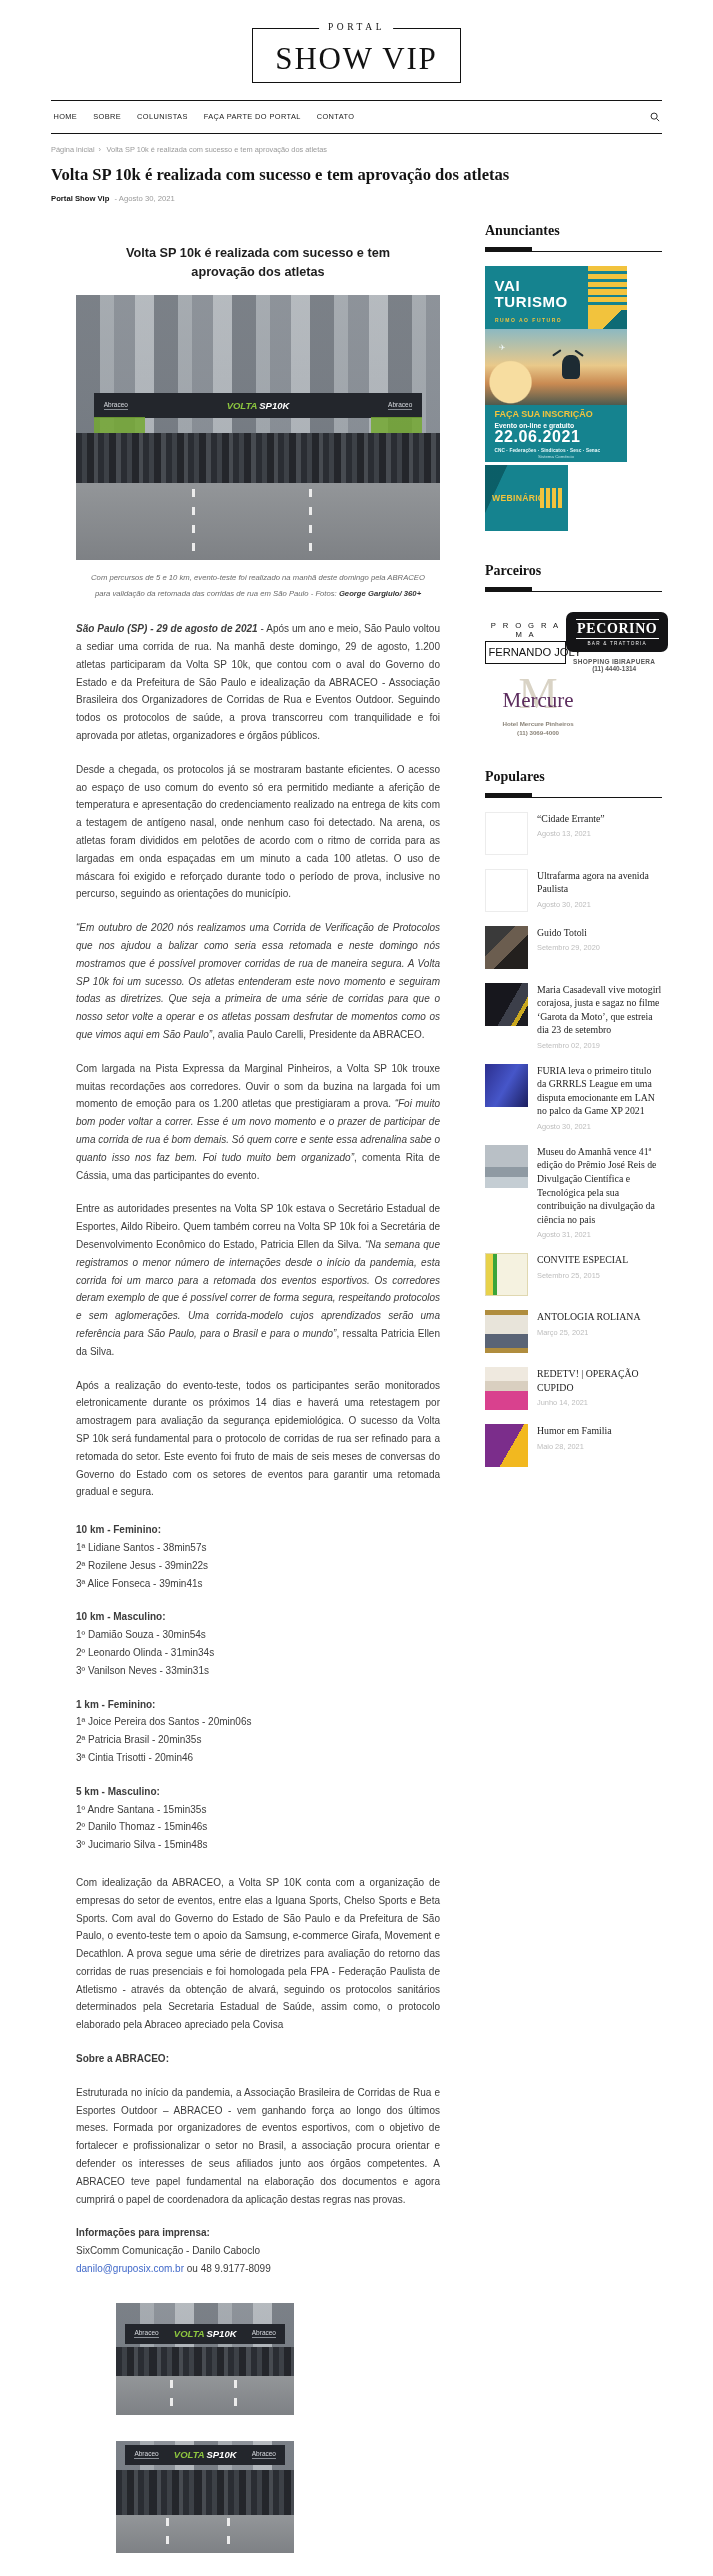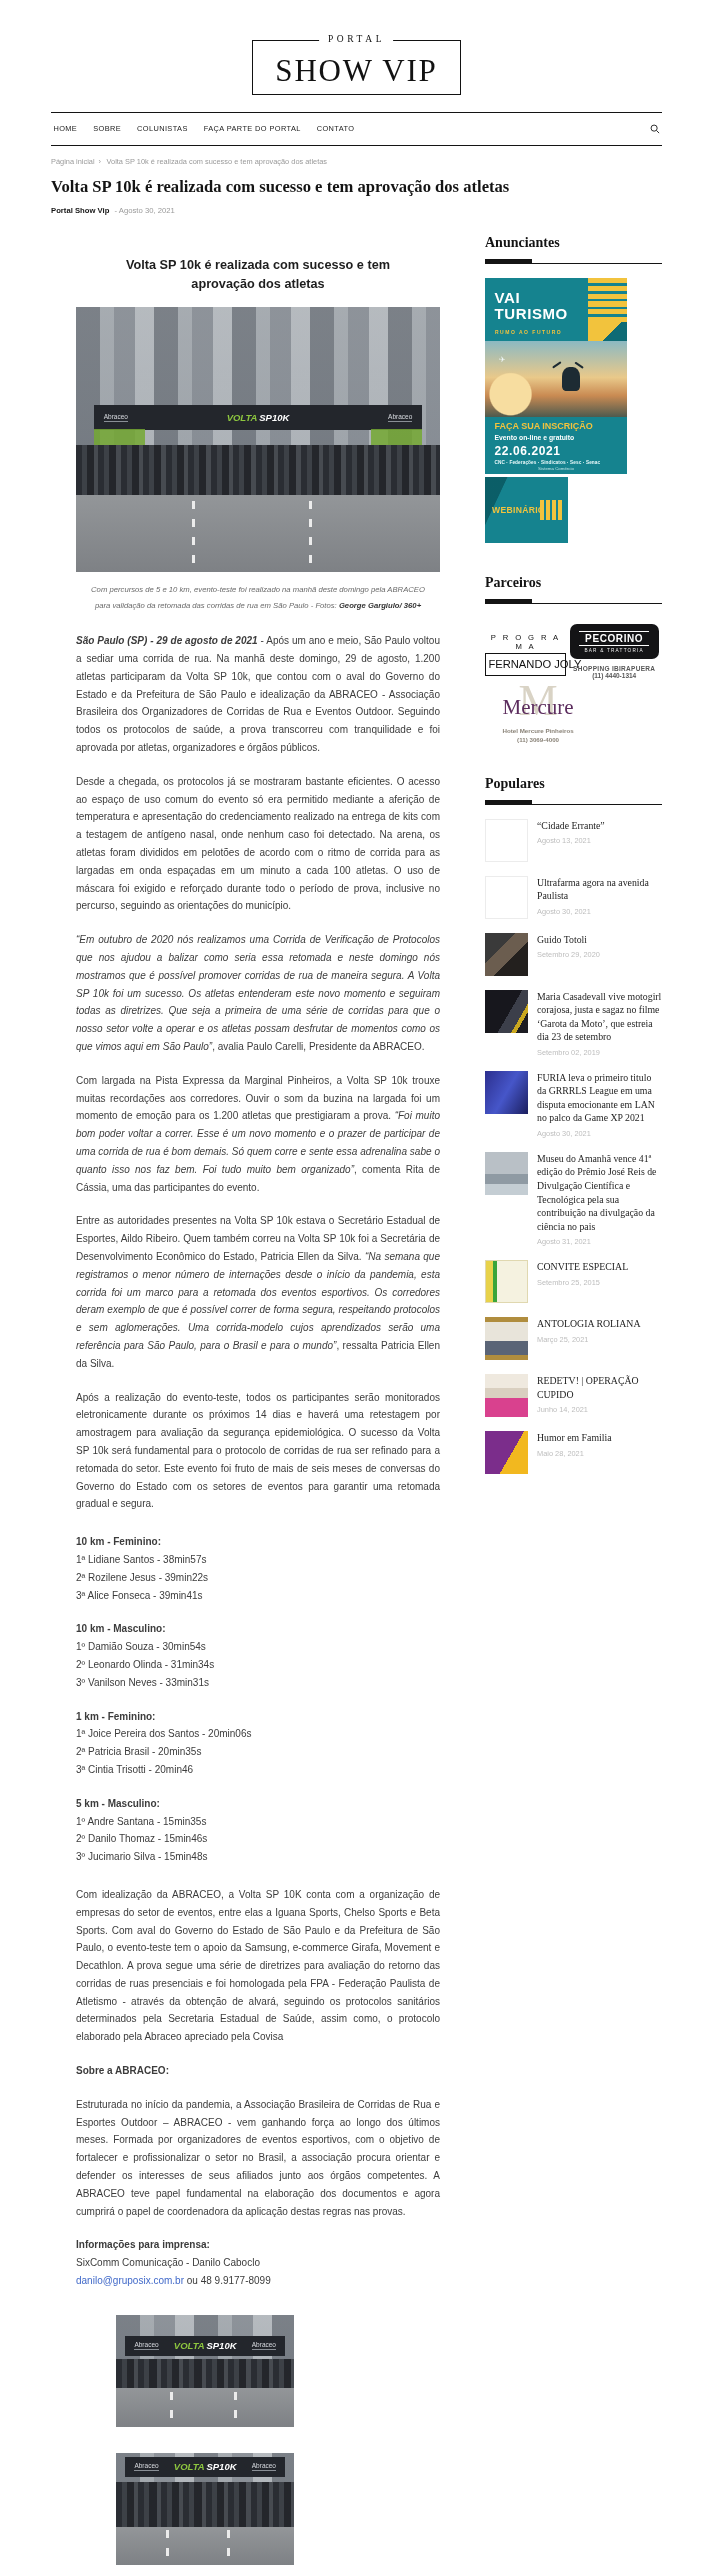--- a/index.html
+++ b/index.html
@@ -3,21 +3,21 @@
 <meta charset="utf-8">
 <style>
   * { box-sizing: border-box; }
   html,body { margin:0; padding:0; background:#fff; }
   body { font-family:"Liberation Sans", sans-serif; color:#3c3c3c; width:713px; }
   a { text-decoration:none; color:inherit; }
 
   .page { width:611px; margin:0 auto; padding-bottom:4.7px; }
 
   
-  .masthead { text-align:center; padding-top:11px;margin-top:22px; }
+  .masthead { text-align:center; padding-top:21px; }
   .logo-box { display:inline-block; position:relative; border:1.8px solid #121212; padding:14px 22.5px 8.3px; min-width:178px; margin-top:7px; }
   .logo-top { position:absolute; top:-7px; left:50%; transform:translateX(-50%); background:#fff; padding:0 8.3px;
               font-family:"Liberation Serif", serif; font-size:9.5px; letter-spacing:3.6px; color:#121212; white-space:nowrap; }
   .logo-main { font-family:"Liberation Serif", serif; font-size:31px; letter-spacing:1.8px; color:#121212; line-height:1; }
 
   
   nav { margin-top:16.6px; border-top:0.6px solid #141414; border-bottom:0.6px solid #141414;
         height:34px; display:flex; align-items:center; padding:0 2.4px; }
   .nav-link { font-size:7.4px; letter-spacing:0.4px; color:#1a1a1a; margin-right:16px; }
   .nav-search { margin-left:auto; display:flex; align-items:center; cursor:pointer; }
@@ -139,39 +139,39 @@
   .vai-photo { position:absolute; left:0; right:0; top:63px; height:76px;
       background:radial-gradient(circle at 18% 70%, #f7dda0 0 16%, transparent 17%),
                  linear-gradient(180deg,#8cb9c2 0%,#e9c98a 48%,#c98a52 72%,#4e5a4e 100%); }
   .vai-plane { position:absolute; left:14px; top:14px; color:#eef6f7; font-size:7.7px; }
   .vai-person { position:absolute; left:54%; top:34%; width:18px; height:24px; background:#1d2b33; border-radius:40% 40% 20% 20%; }
   .vai-arm { position:absolute; width:9.5px; height:2.4px; background:#1d2b33; border-radius:1.2px; }
   .vai-arm.a1 { left:47%; top:30%; transform:rotate(-34deg); }
   .vai-arm.a2 { left:63%; top:30%; transform:rotate(34deg); }
   .vai-cta1 { position:absolute; left:9.5px; bottom:43px; color:#f2c33d; font-weight:800; font-size:9px; }
   .vai-cta2 { position:absolute; left:9.5px; bottom:33px; color:#fff; font-weight:700; font-size:6.8px; }
-  .vai-date { position:absolute; left:9.5px; bottom:15.4px; color:#fff; font-weight:800; font-size:12px; letter-spacing:0.6px; }
+  .vai-date { position:absolute; left:9.5px; bottom:15.4px; color:#fff; font-weight:800; font-size:16px; letter-spacing:0.6px; }
   .vai-logos { position:absolute; left:9.5px; right:4.7px; bottom:8.3px; color:#eafafb; font-size:4.7px; font-weight:700; letter-spacing:0.1px; }
   .vai-footer { position:absolute; left:0; right:0; bottom:2.4px; text-align:center; color:#bfe3e6; font-size:4.4px; }
 
   .ad-web { position:relative; width:83px; height:66px; background:#15838f; margin-top:3.6px; overflow:hidden; cursor:pointer; }
   .ad-web::before { content:""; position:absolute; left:-24px; top:0; bottom:0; width:53px;
       background:linear-gradient(115deg, rgba(10,90,99,.9) 55%, transparent 56%); }
   .web-label { position:absolute; left:7px; top:50%; transform:translateY(-50%); color:#f2c33d; font-weight:800;
       font-size:8.6px; letter-spacing:0.3px; }
   .web-bars { position:absolute; right:6px; top:50%; transform:translateY(-50%); display:flex; gap:2.4px; }
   .web-bars i { width:3.6px; height:20px; background:#f2c33d; }
 
   .parceiros { display:flex; flex-wrap:wrap; align-items:flex-start; }
   .pj { width:46%; text-align:center; margin-top:15.4px; }
   .pj-top { letter-spacing:2.4px; font-size:7.7px; color:#111; }
   .pj-box { border:1.2px solid #111; margin-top:2.4px; padding:4.1px 2.4px; font-size:11.2px; color:#111; white-space:nowrap; }
   .pec { width:54%; text-align:center; margin-top:6px; }
   .pec-logo { display:inline-block; background:#141416; color:#fff; border-radius:7px; padding:7px 9.5px 6px; min-width:89px; }
-  .pec-name { font-family:Liberation Sans, sans-serif; font-weight:700; font-size:10px; letter-spacing:0.6px;
+  .pec-name { font-family:Liberation Serif, serif; font-weight:700; font-size:14px; letter-spacing:0.6px;
       border-top:1.2px solid #fff; border-bottom:1.2px solid #fff; padding:1.2px 1.2px; }
   .pec-sub { font-size:4.7px; letter-spacing:1.2px; margin-top:2.4px; color:#f0f0f0; }
   .pec-cap1 { margin-top:6px; font-size:6.5px; font-weight:700; color:#565656; letter-spacing:0.3px; }
   .pec-cap2 { font-size:6.5px; font-weight:700; color:#565656; }
   .mer { width:60%; margin-top:15.4px; text-align:center; position:relative; }
   .mer-m { position:absolute; left:50%; top:-15.4px; transform:translateX(-50%); font-family:"Liberation Serif", serif;
       font-size:44px; color:#d9d3c5; z-index:1; line-height:1; }
   .mer-word { position:relative; z-index:2; font-family:"Liberation Serif", serif; font-size:21px; color:#5c2d5e; }
   .mer-cap { position:relative; z-index:2; margin-top:6px; font-size:6.2px; font-weight:700; color:#8a8378;
       text-shadow:0.6px 0.6px 0 #fff; line-height:1.5; }

